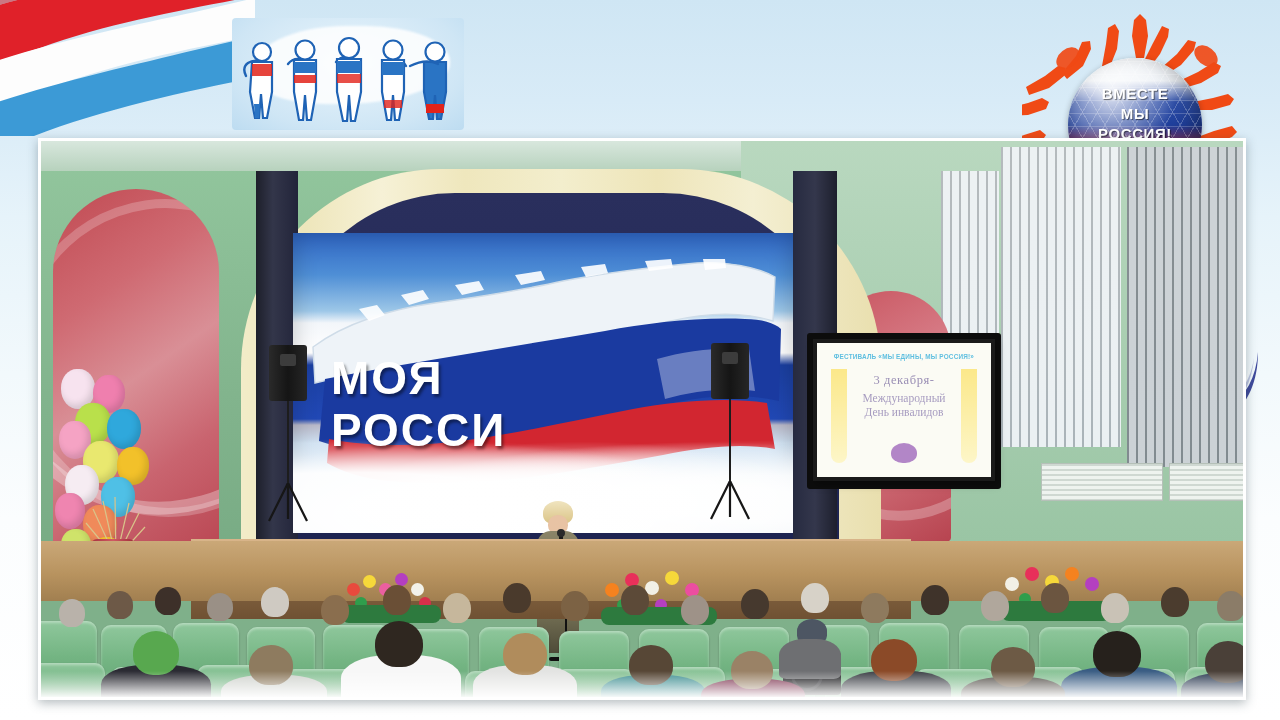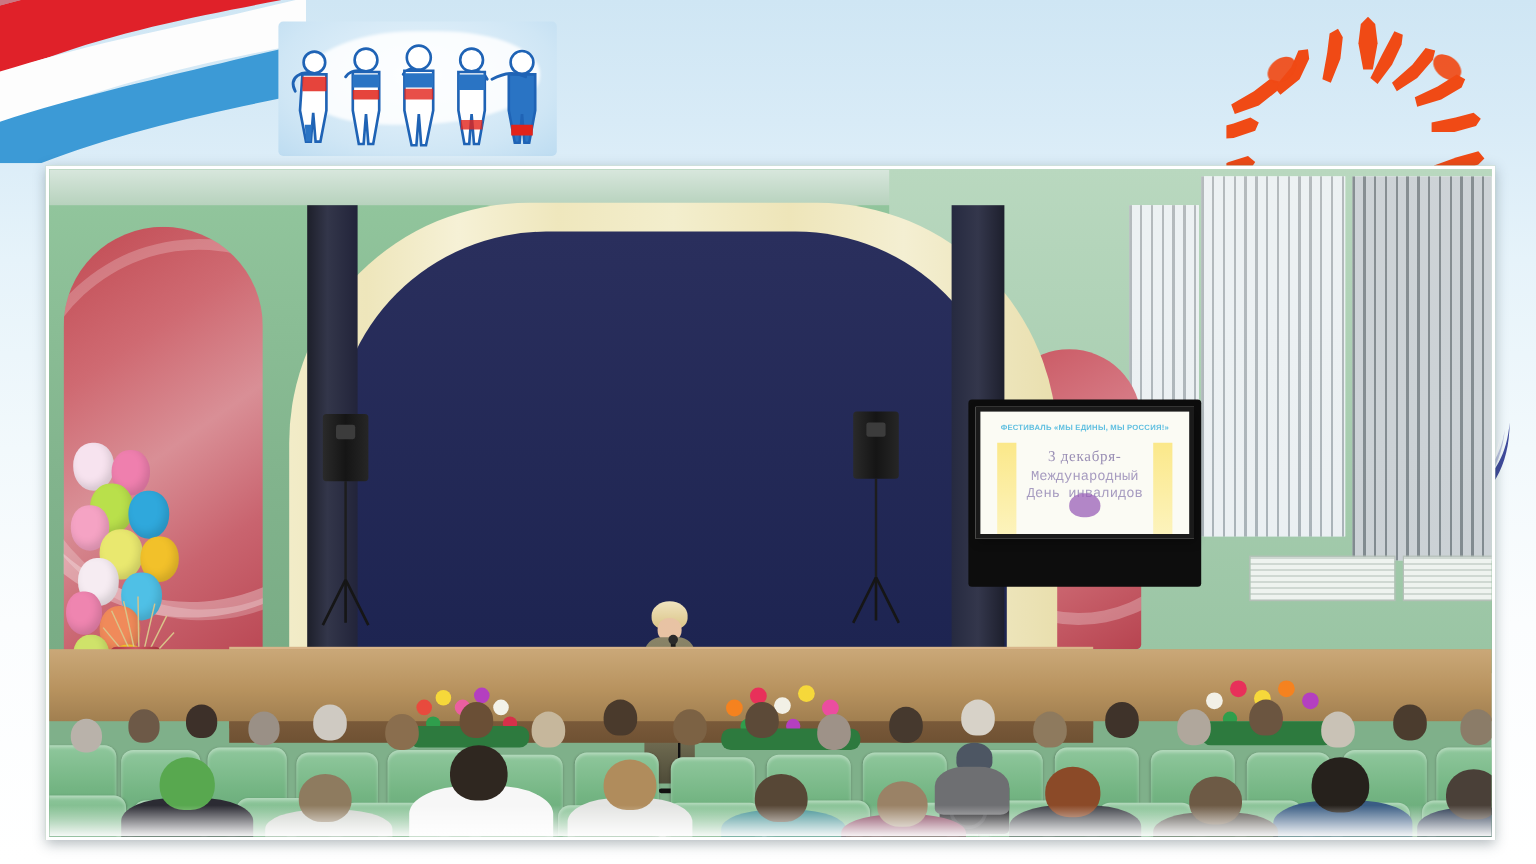--- a/index.html
+++ b/index.html
@@ -235,38 +235,38 @@
   .w-mic::before { content:""; position:absolute; left:-2px; top:-5px; width:8px; height:8px; background:#2a2a2a; border-radius:50%;}
   .mic-stand { position:absolute; left: 36px; top: 120px; width: 2px; height: 40px; background:#111; }
   .mic-base { position:absolute; left: 20px; top: 158px; width: 34px; height: 4px; background:#111; border-radius:2px; }
 
   
   .flowers { position:absolute; }
   .fl { position:absolute; border-radius:50%; }
 
   
   .screen {
-    left: 772px; top: 198px; width: 182px; height: 110px;
+    left: 772px; top: 198px; width: 182px; height: 142px;
     background: #fbfbf4;
     border: 4px solid #1a1a1a;
     box-sizing: border-box;
     box-shadow: 2px 3px 8px rgba(0,0,0,.35);
     overflow: hidden;
   }
   .screen .scr-head {
     position:absolute; left:0; right:0; top: 10px; text-align:center;
     font-size: 6.4px; font-weight:bold; color:#5fbfe0; letter-spacing:.2px; white-space:nowrap;
   }
   .screen .scr-l1 {
     position:absolute; left:0; right:0; top: 30px; text-align:center;
     font-size: 12.5px; color:#9a8fb5; font-family:"Liberation Serif", serif; letter-spacing:.6px;
   }
   .screen .scr-l2 {
     position:absolute; left:0; right:0; top: 48px; text-align:center;
-    font-size: 11.5px; color:#a79cc0; font-family:Liberation Mono, monospace; line-height:1.25;
+    font-size: 11.5px; color:#a79cc0; font-family:Liberation Serif, serif; line-height:1.25;
   }
   .screen .band-l { position:absolute; left: 14px; top: 26px; width: 16px; height: 94px;
                     background: linear-gradient(to bottom, #fbe88a, #fdf6c8); border-radius: 0 0 10px 10px;}
   .screen .band-r { position:absolute; right: 14px; top: 26px; width: 16px; height: 94px;
                     background: linear-gradient(to bottom, #fbe88a, #fdf6c8); border-radius: 0 0 10px 10px;}
   .screen .scr-logo { position:absolute; left: 50%; margin-left:-13px; bottom: 14px;
                       width: 26px; height: 20px; background:#9a5fb8; border-radius: 50% 50% 45% 45%; opacity:.75;}
   .screen-frame { left: 766px; top: 192px; width: 194px; height: 156px; background:#0d0d0d; border-radius:3px;}
 
   
@@ -386,20 +386,28 @@
         <path d="M142,186 l8,2 0,8 -8,17 -11,16 -6,-5 10,-19z"></path>
         <path d="M112,198 l7,-1 6,6 1,18 -3,20 -8,0 -4,-20z"></path>
       </g>
       <g fill="#f04a15" opacity=".92">
         <ellipse cx="46" cy="44" rx="13" ry="9" transform="rotate(-38 46 44)"></ellipse>
         <ellipse cx="184" cy="42" rx="13" ry="9" transform="rotate(38 184 42)"></ellipse>
         <ellipse cx="40" cy="176" rx="13" ry="9" transform="rotate(40 40 176)"></ellipse>
         <ellipse cx="190" cy="174" rx="13" ry="9" transform="rotate(-40 190 174)"></ellipse>
       </g>
     </svg>
+    <div class="ball">
+      <div class="hexmesh"></div>
+      <div class="ball-text">
+        <div>ВМЕСТЕ</div>
+        <div>МЫ</div>
+        <div>РОССИЯ!</div>
+      </div>
+    </div>
   </div>
 
   <div class="incl-logo">
     <svg viewBox="0 0 180 140" preserveAspectRatio="none">
       <path d="M6,52 C6,112 48,136 90,136 C132,136 174,112 174,52 C170,104 132,122 90,122 C48,122 10,104 6,52 Z" fill="#3f4a9c"></path>
       <path d="M14,64 C18,108 52,126 90,126 C128,126 162,108 166,64 C160,100 128,116 90,116 C52,116 20,100 14,64 Z" fill="#ffffff" opacity=".85"></path>
       <path d="M10,58 C14,106 50,130 90,130 C130,130 166,106 170,58 C164,100 130,120 90,120 C50,120 16,100 10,58 Z" fill="#8e96c9" opacity=".55"></path>
       <g fill="#22a04a">
         <circle cx="50" cy="44" r="8"></circle>
         <path d="M50,54 L74,34 L78,40 L56,60 L60,102 L52,102 L46,76 L40,102 L32,102 L36,58 L14,44 L18,38 L44,54 Z"></path>
@@ -466,20 +474,34 @@
 
     <div class="ph arch-right">
       <div class="swirl"></div>
     </div>
 
     <div class="ph prosc"></div>
     <div class="ph prosc-inner"></div>
     <div class="ph curt-l"></div>
     <div class="ph curt-r"></div>
 
+    <div class="ph banner">
+      <svg class="maprus" viewBox="0 0 478 240" preserveAspectRatio="none">
+        <path d="M8,96 C40,72 86,58 130,52 C172,46 214,40 258,30 C300,22 348,16 392,12 C420,10 452,16 470,26 L468,70 C436,60 400,62 366,70 C330,78 290,86 250,92 C206,98 160,104 118,112 C82,118 40,124 10,132 Z" fill="#eef3f8" stroke="#cfdce8" stroke-width="1.4"></path>
+        <path d="M54,58 l18,-4 8,10 -16,6z M96,44 l22,-5 6,9 -20,6z M150,34 l24,-4 5,9 -22,5z M210,24 l26,-4 4,9 -24,5z M276,16 l24,-3 3,9 -22,4z M340,10 l26,-2 2,9 -24,3z M398,8 l22,0 1,9 -21,2z" fill="#ffffff" opacity=".9"></path>
+        <path d="M20,128 C60,120 108,112 156,104 C204,96 252,88 300,80 C344,72 392,66 440,68 C456,68 470,72 476,78 L474,150 C440,142 404,144 368,152 C326,160 284,170 242,178 C194,188 146,196 98,200 C68,202 36,198 14,190 Z" fill="#1a3aa0"></path>
+        <path d="M24,188 C66,196 118,196 170,188 C224,180 276,168 328,158 C372,150 420,146 462,152 L470,198 C436,192 398,196 358,204 C314,212 270,220 226,226 C176,232 128,234 84,230 C58,228 36,220 22,212 Z" fill="#d22630"></path>
+        <path d="M352,108 C380,100 412,96 444,98 L450,140 C420,136 388,140 360,148 Z" fill="#ffffff" opacity=".35"></path>
+      </svg>
+      <div class="clouds"></div>
+      <div class="banner-text">
+        <span>МОЯ</span>
+        <span class="l2">РОССИ</span>
+      </div>
+    </div>
 
     <div class="ph" style="left:228px; top:204px;">
       <div class="spk" style="position:relative;"></div>
       <div class="stand" style="left:18px; top:56px; height:86px;"></div>
       <svg class="tripod" style="left:-4px; top:138px;" viewBox="0 0 46 40">
           <g stroke="#161616" stroke-width="2.2" fill="none">
             <path d="M23,0 L4,38"></path>
             <path d="M23,0 L42,38"></path>
             <path d="M23,0 L23,36"></path>
           </g>

